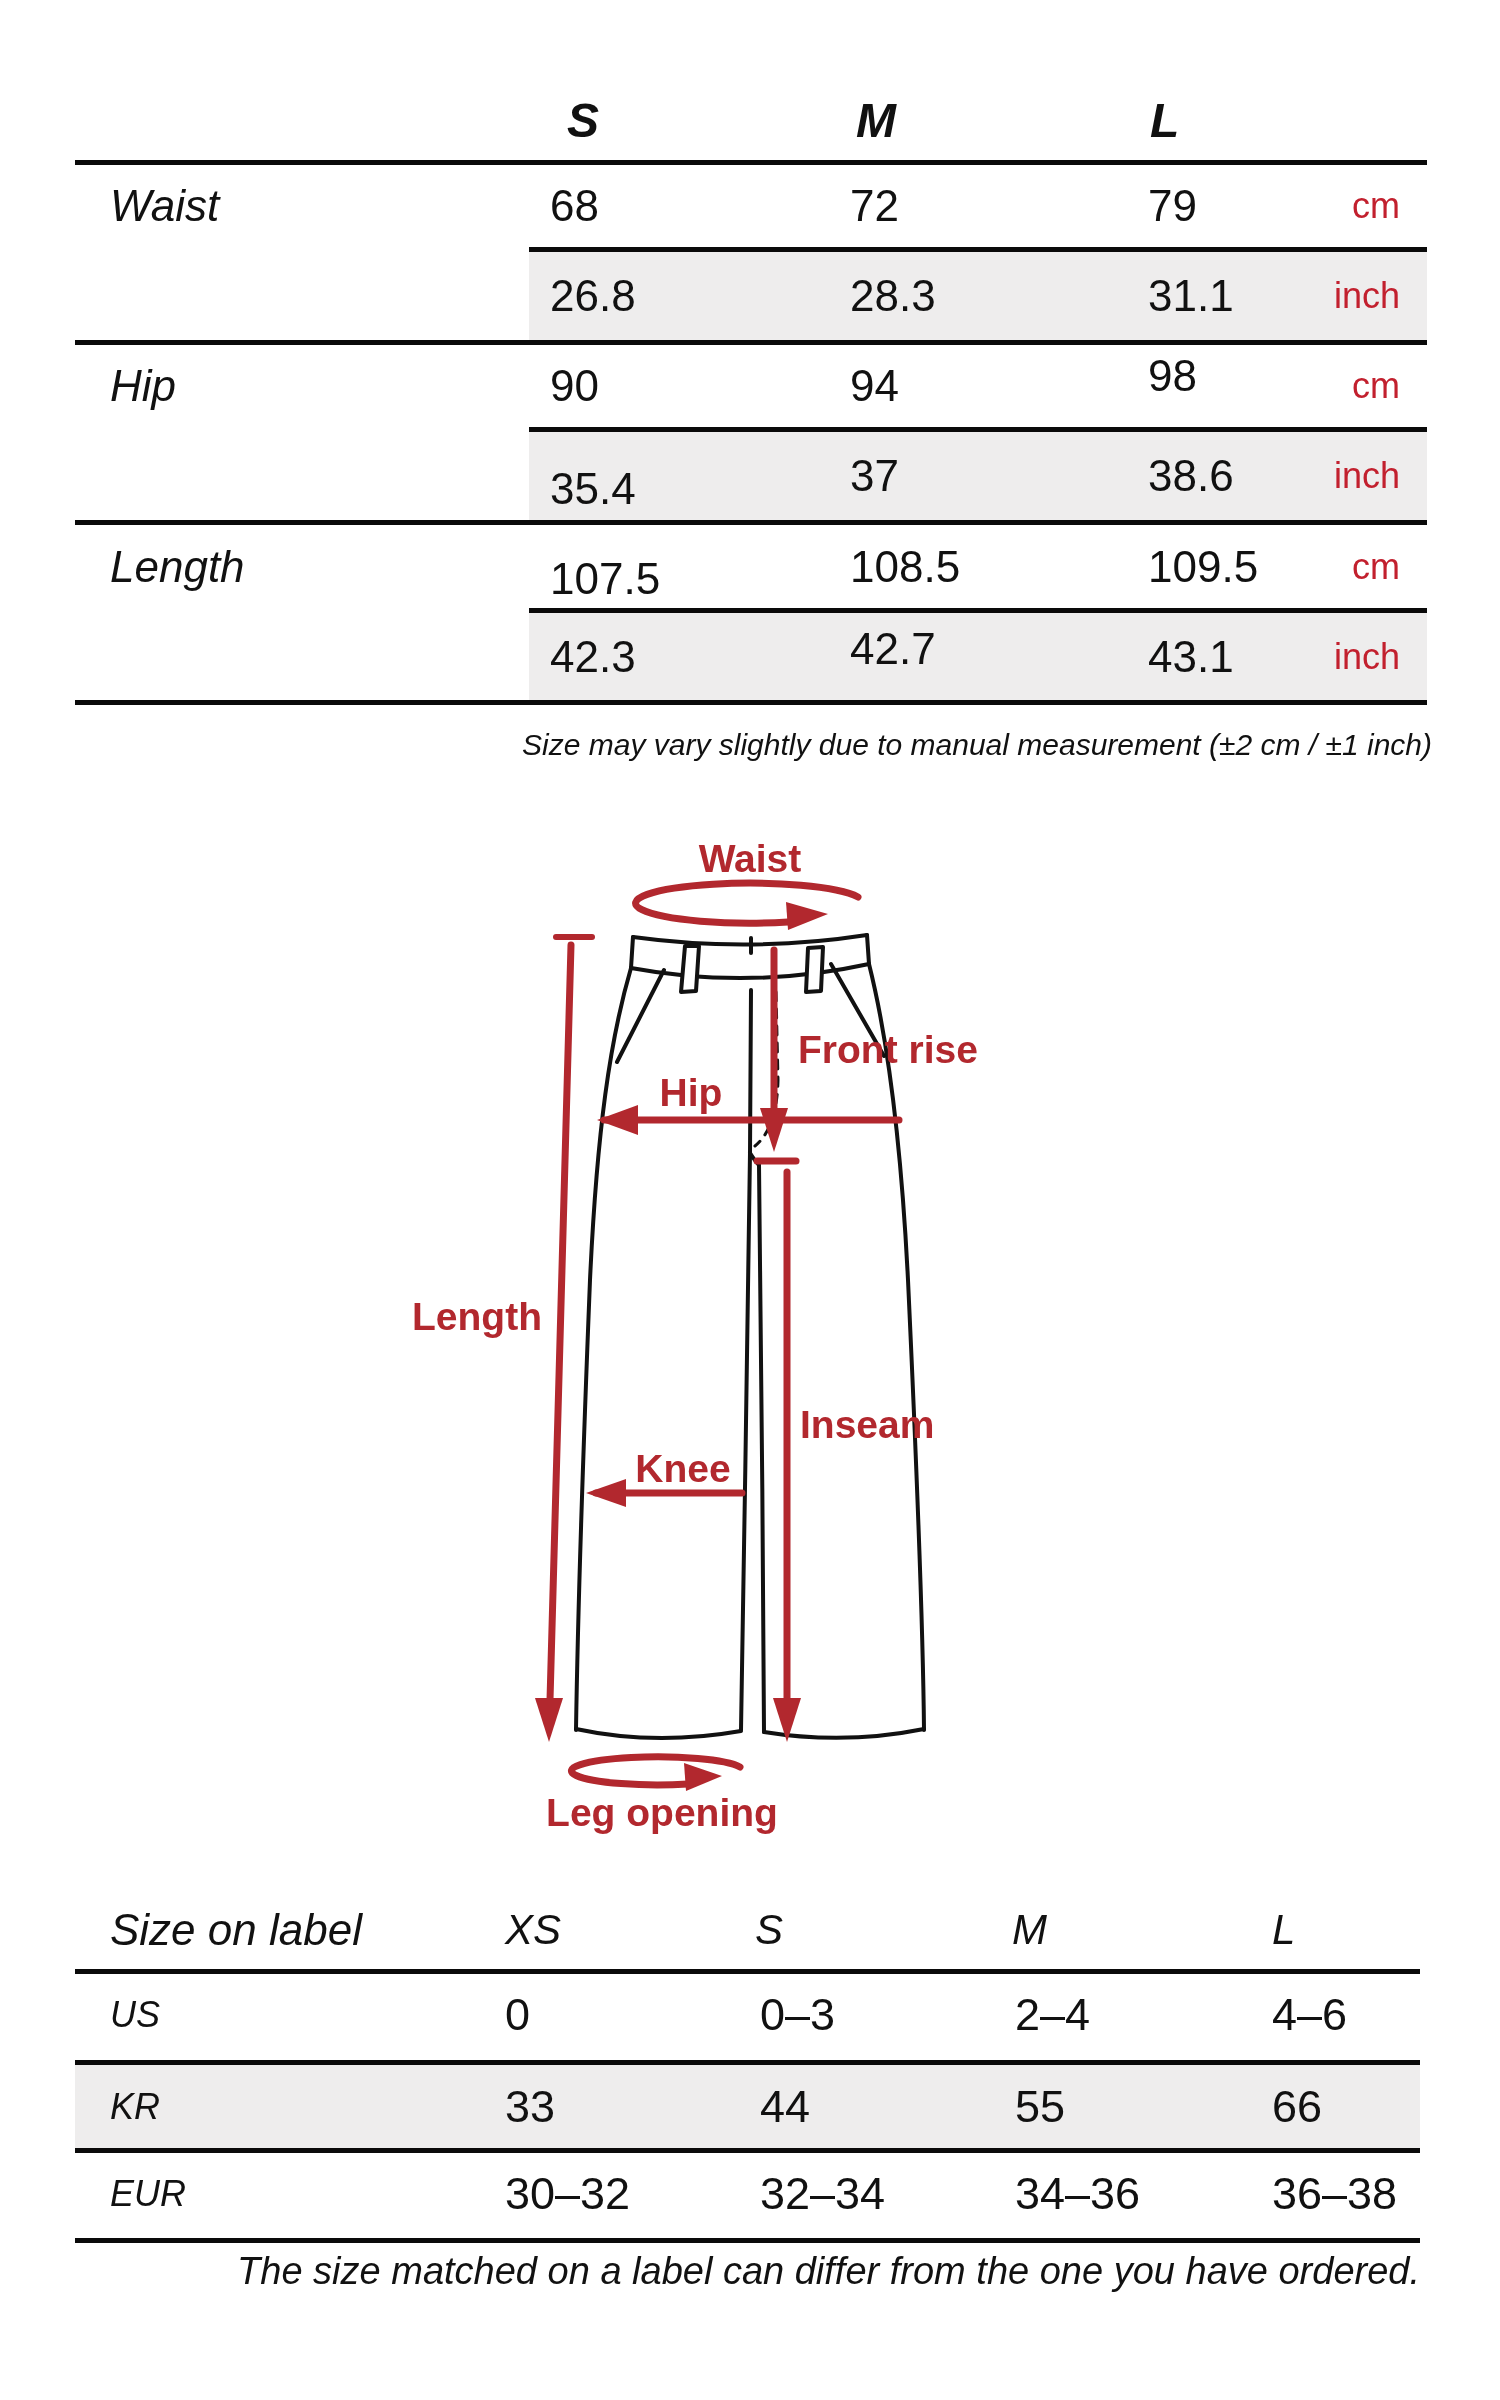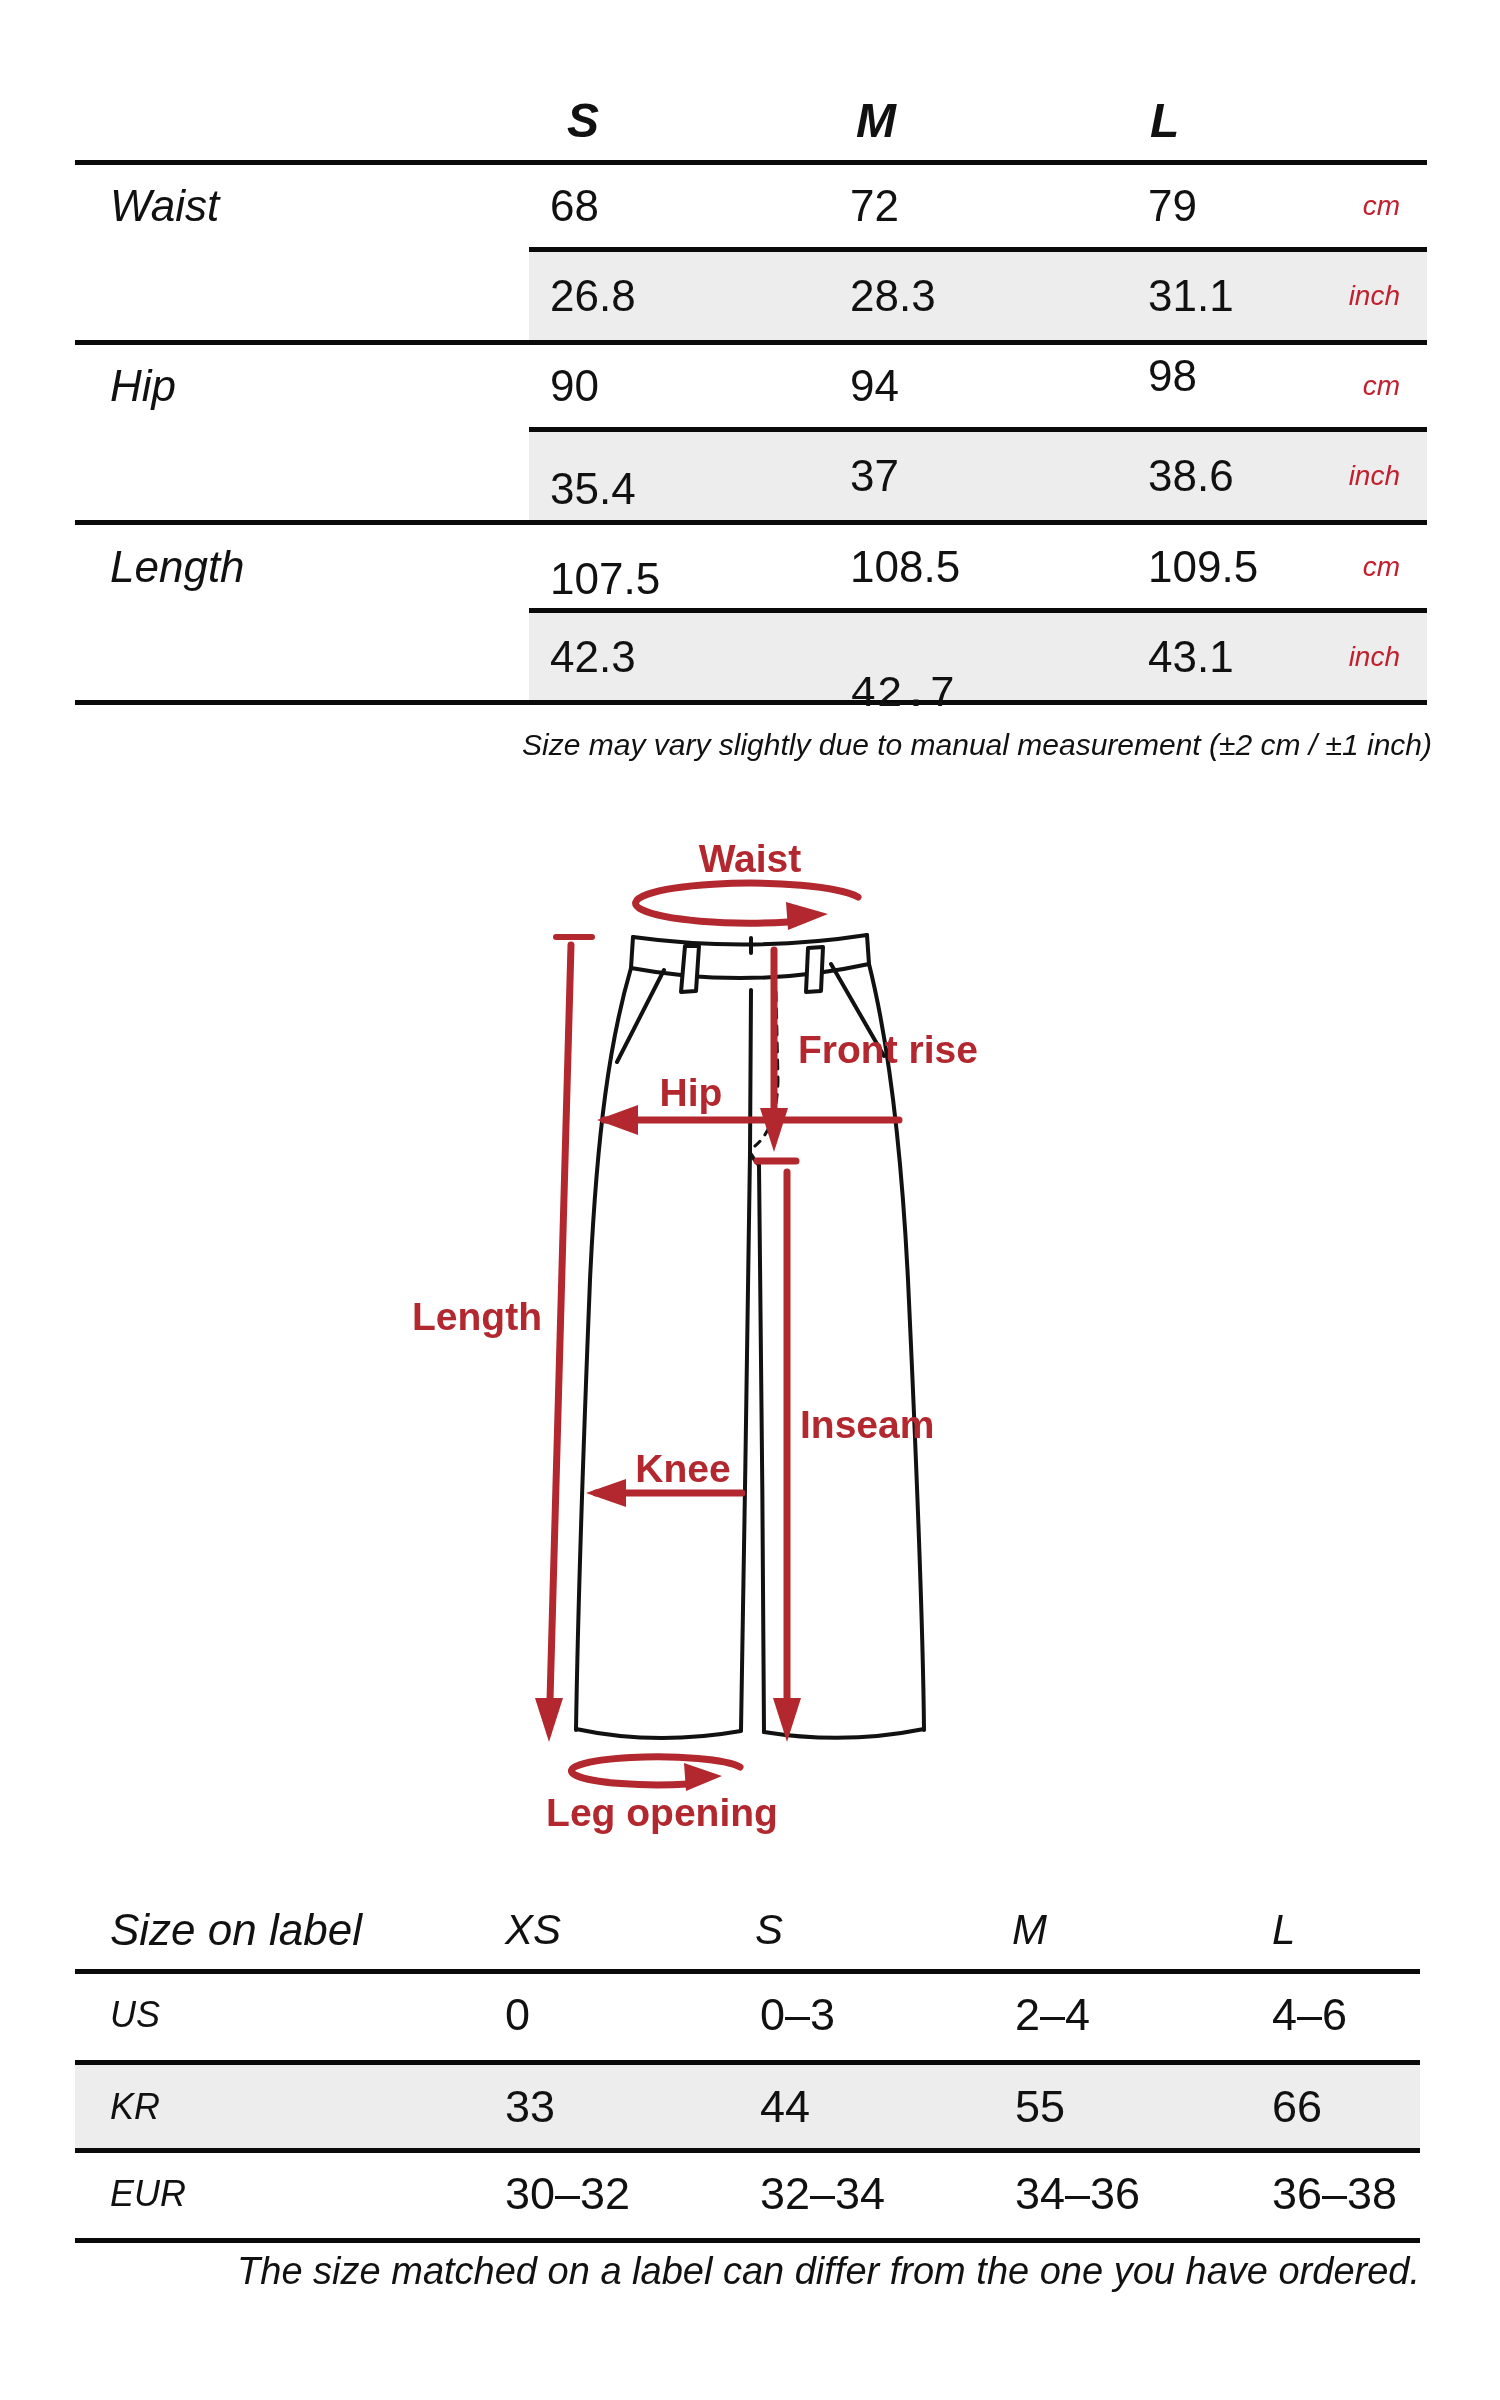--- a/index.html
+++ b/index.html
@@ -5,21 +5,21 @@
   html,body{margin:0;padding:0;background:#ffffff;}
   #page{position:relative;width:1500px;height:2400px;background:#ffffff;overflow:hidden;
         font-family:"Liberation Sans",sans-serif;color:#111111;}
   .cell{position:absolute;display:flex;align-items:center;white-space:nowrap;}
   .right{justify-content:flex-end;}
   .hline{position:absolute;height:5px;background:#0a0a0a;}
   .shade{position:absolute;background:#eeeded;}
   .hdr{font-size:48px;font-weight:bold;font-style:italic;}
   .rowlab{font-size:44px;font-style:italic;}
   .val{font-size:44px;}
-  .unit{font-size:28px;color:#c2202e;font-style:italic;}
+  .unit{font-size:36px;color:#c2202e;}
   .note{font-style:italic;font-size:30px;}
   .note2{font-style:italic;font-size:38px;}
   .b-hdr-lab{font-size:44px;font-style:italic;}
   .b-hdr-size{font-size:42px;font-style:italic;}
   .b-rowlab{font-size:36px;font-style:italic;}
   .b-val{font-size:45px;}
   svg text{font-family:"Liberation Sans",sans-serif;font-weight:bold;fill:#b2282e;}
   .dlabel{font-size:39px;}
   .outline{fill:none;stroke:#111111;stroke-width:4;stroke-linecap:round;}
   .outline-fill{fill:#ffffff;stroke:#111111;stroke-width:4;stroke-linejoin:round;}
@@ -68,21 +68,21 @@
     <div class="cell val" style="left:850px;top:432px;height:88px;">37</div>
     <div class="cell val" style="left:1148px;top:432px;height:88px;">38.6</div>
     <div class="cell unit right" style="left:1200px;top:432px;width:200px;height:88px;">inch</div>
 
     <div class="cell rowlab" style="left:110px;top:525px;height:83px;">Length</div>
     <div class="cell val" style="left:550px;top:525px;height:108px;">107.5</div>
     <div class="cell val" style="left:850px;top:525px;height:83px;">108.5</div>
     <div class="cell val" style="left:1148px;top:525px;height:83px;">109.5</div>
     <div class="cell unit right" style="left:1200px;top:525px;width:200px;height:83px;">cm</div>
     <div class="cell val" style="left:550px;top:613px;height:87px;">42.3</div>
-    <div class="cell val" style="left:850px;top:650px;height:87px;font-family:Liberation Mono, monospace;">42.7</div>
+    <div class="cell val" style="left:850px;top:605px;height:87px;">42.7</div>
     <div class="cell val" style="left:1148px;top:613px;height:87px;">43.1</div>
     <div class="cell unit right" style="left:1200px;top:613px;width:200px;height:87px;">inch</div>
 
     <div class="cell note right" style="left:432px;top:715px;width:1000px;height:60px;">Size may vary slightly due to manual measurement (±2 cm / ±1 inch)</div>
   </div>
 
   <svg style="position:absolute;left:330px;top:820px;" width="700" height="1020" viewBox="330 820 700 1020">
 
     <g>
       <path class="outline" d="M 633 937 Q 750 953 867 935"></path>

